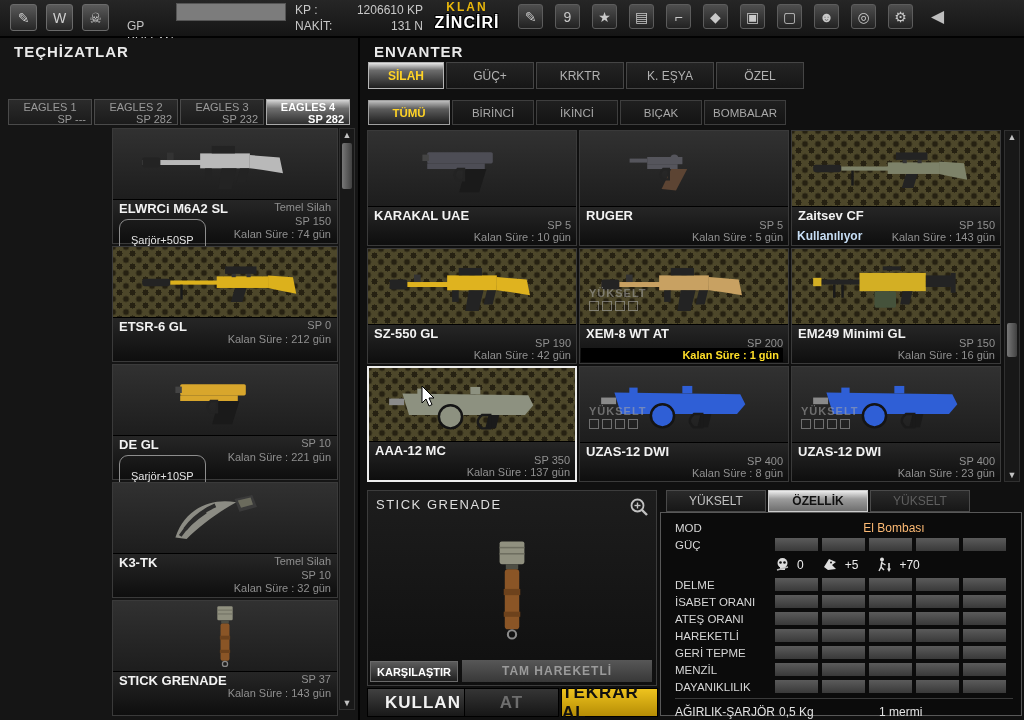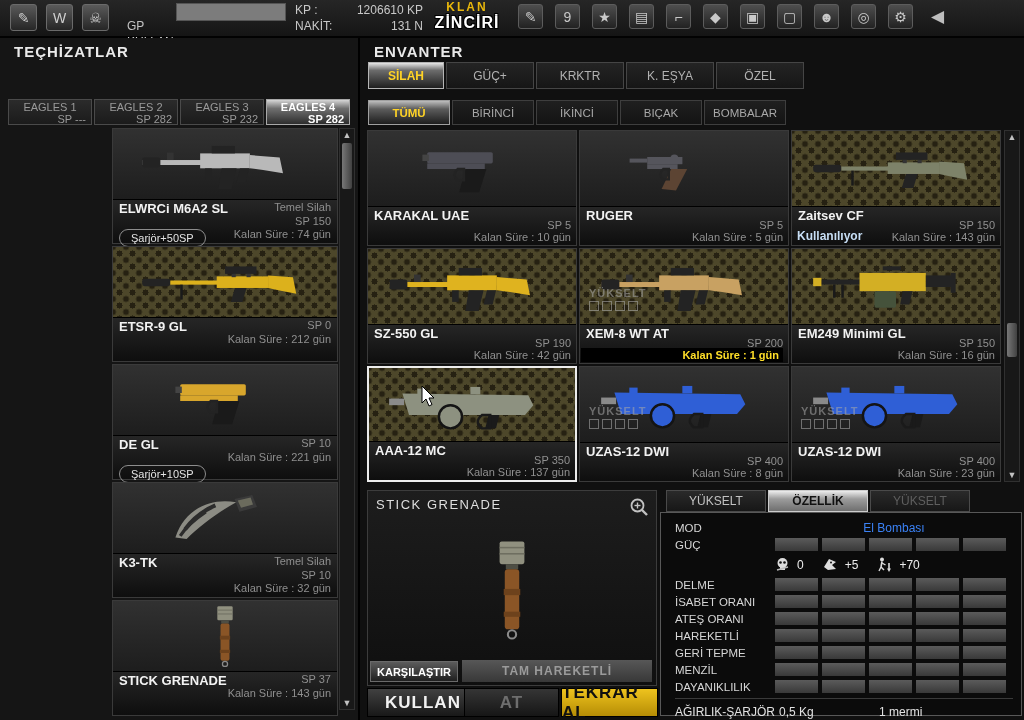--- a/index.html
+++ b/index.html
@@ -47,22 +47,22 @@
            box-sizing:border-box;background:#202020;}
   .img-area{height:71px;display:flex;align-items:center;justify-content:center;overflow:hidden;}
   .bg-dark{background:linear-gradient(#313131,#1d1d1d);}
   .bg-honey{background-color:#4d472a;
             background-image:radial-gradient(circle,#262112 32%,rgba(0,0,0,0) 34%),
                              radial-gradient(circle,#262112 32%,rgba(0,0,0,0) 34%);
             background-size:13px 13px;background-position:0 0,6.5px 6.5px;}
   .strip{position:absolute;left:0;bottom:0;width:100%;height:43px;
          background:linear-gradient(#262626,#0e0e0e);border-top:1px solid #000;}
   .nm{position:absolute;left:6px;top:1px;color:#f2f2f2;font-weight:bold;font-size:13px;white-space:nowrap;}
-  .badge{position:absolute;left:6px;top:29px;border:1px solid #8d8d8d;border-radius:9px;color:#e4e4e4;
-         font-size:11px;padding:0 11px;height:16px;line-height:16px;text-align:center;}
+  .badge{position:absolute;left:6px;top:19px;border:1px solid #8d8d8d;border-radius:9px;color:#e4e4e4;
+         font-size:11px;padding:12px 11px;height:16px;line-height:16px;text-align:center;}
   .meta{position:absolute;right:6px;top:1px;text-align:right;color:#8f8f8f;font-size:11px;line-height:13.5px;white-space:nowrap;}
 
   
   .scroll{position:absolute;width:16px;background:#181818;border:1px solid #303030;box-sizing:border-box;}
   .scroll .arr{position:absolute;left:0;width:100%;text-align:center;color:#c2c2c2;font-size:9px;cursor:pointer;}
   .scroll .arr.up{top:1px;} .scroll .arr.dn{bottom:1px;}
   .thumb{position:absolute;left:2px;width:10px;background:linear-gradient(90deg,#777,#414141);border-radius:2px;cursor:pointer;}
 
   
   .main-tabs{position:absolute;left:8px;top:24px;display:flex;gap:2px;}
@@ -113,21 +113,21 @@
   .stats{position:absolute;left:300px;top:452px;width:364px;height:264px;}
   .st-tabs{position:absolute;left:6px;top:0;display:flex;gap:2px;}
   .st-tab{width:100px;height:22px;box-sizing:border-box;border:1px solid #4a4a4a;background:linear-gradient(#2a2a2a,#171717);
           color:#c2c2c2;font-size:12px;display:flex;align-items:center;justify-content:center;cursor:pointer;}
   .st-tab.active{background:linear-gradient(#ededed,#9c9c9c 40%,#6f6f6f);color:#111;font-weight:bold;border-color:#ccc;}
   .st-tab.disabled{color:#5f5f5f;cursor:default;}
   .statbox{position:absolute;left:0;right:2px;top:22px;height:204px;border:1px solid #585858;background:#0b0b0b;
            padding:7px 8px 5px 14px;box-sizing:border-box;}
   .srow{display:flex;align-items:center;height:15px;margin-bottom:2px;}
   .srow .lbl{width:100px;color:#d6d6d6;font-size:11.5px;flex-shrink:0;white-space:nowrap;}
-  .modval{flex:1;text-align:center;color:#3b82f6;font-size:12px;}
+  .modval{flex:1;text-align:center;color:#fdba74;font-size:12px;}
   .bar{display:flex;gap:4px;}
   .seg{width:43px;height:13px;background:linear-gradient(#5b5b5b,#393939);overflow:hidden;}
   .fill{height:100%;background:linear-gradient(#ffd43a,#dfa90d);}
   .modrow{display:flex;align-items:center;height:21px;margin-bottom:2px;padding-left:100px;color:#ececec;font-size:12px;gap:7px;}
   .modrow .mval{margin-right:12px;}
   .wrow{display:flex;border-top:1px solid #3a3a3a;margin-top:4px;padding-top:6px;color:#e2e2e2;font-size:12px;}
   .wrow .wl{width:104px;} .wrow .wv{width:100px;} 
   svg{display:block;}
 </style>
 </head>
@@ -227,21 +227,21 @@
   <rect x="90" y="27" width="62" height="14" fill="#dcb11c"></rect>
             <rect x="100" y="15" width="38" height="9" fill="#232323"></rect>
   <rect x="108" y="24" width="5" height="4" fill="#333"></rect>
             <rect x="126" y="24" width="5" height="4" fill="#333"></rect>
   <polygon points="112,41 126,41 121,58 107,58" fill="#232323"></polygon>
             <polygon points="152,26 182,28 186,48 166,44 152,41" fill="#dcb11c"></polygon>
   <rect x="46" y="37" width="3" height="18" fill="#1a1a1a"></rect>
           </svg>
         </div>
       <div class="strip">
-        <div class="nm">ETSR-9 GL</div>
+        <div class="nm">ETSR-6 GL</div>
 
         <div class="meta">
           <div></div>
           <div>SP 0</div>
           <div>Kalan Süre : 212 gün</div>
         </div>
         </div>
       </div>
       <div class="eq-item">
       <div class="img-area bg-dark">

